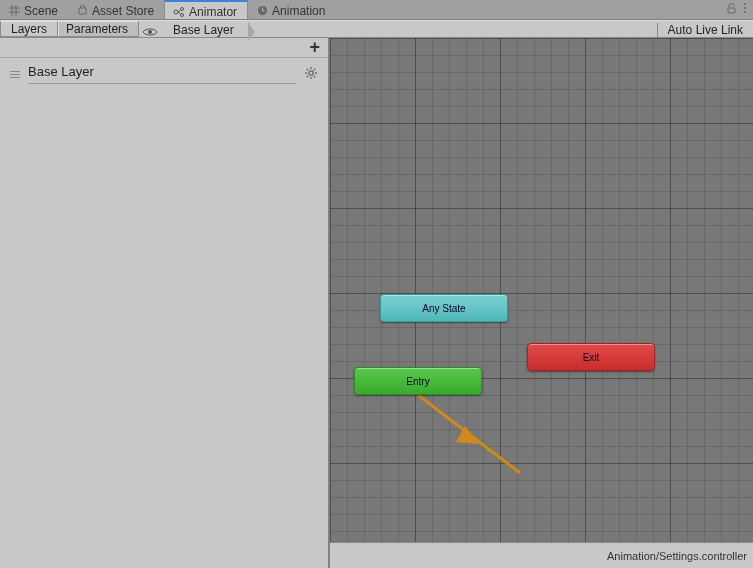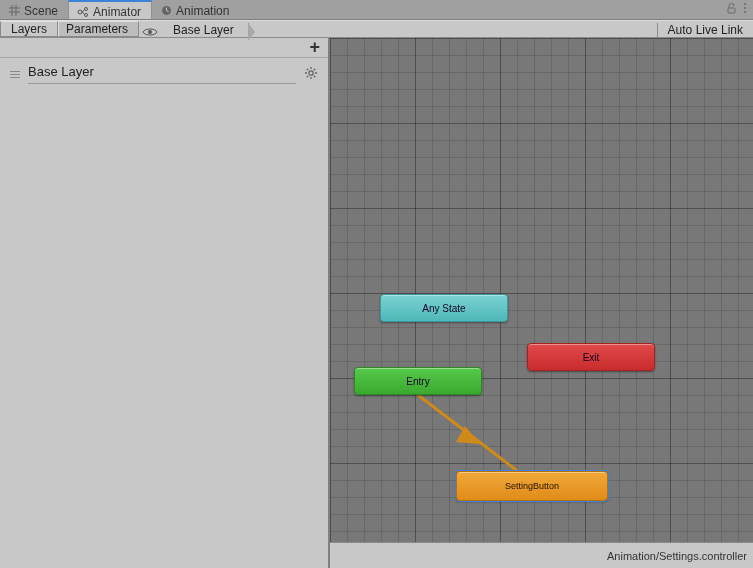--- a/index.html
+++ b/index.html
@@ -60,20 +60,28 @@
 <body>
 
 <div class="window-tabs">
   <div class="wtab">
     <span class="icn">
       <svg width="11" height="11" viewBox="0 0 11 11">
           <path d="M0 3h11M0 7h11M3 0v11M7 0v11" stroke="#666" stroke-width="1"></path>
         </svg>
     </span>
     <span>Scene</span>
+  </div>
+  <div class="wtab">
+    <span class="icn">
+      <svg width="11" height="11" viewBox="0 0 11 11">
+          <path d="M2 3h7v6H2z M3.5 3V2a2 2 0 014 0v1" fill="none" stroke="#666" stroke-width="1"></path>
+        </svg>
+    </span>
+    <span>Asset Store</span>
   </div>
   <div class="wtab active">
     <span class="icn">
       <svg width="12" height="12" viewBox="0 0 12 12">
           <circle cx="3" cy="6" r="2" fill="none" stroke="#555"></circle>
           <circle cx="9" cy="3" r="1.5" fill="none" stroke="#555"></circle>
           <circle cx="9" cy="9" r="1.5" fill="none" stroke="#555"></circle>
           <path d="M5 6L7.5 4M5 6l2.5 2" stroke="#555"></path>
         </svg>
     </span>
@@ -167,21 +175,18 @@
 
     <div class="node any">
       <span>Any State</span>
     </div>
     <div class="node entry">
       <span>Entry</span>
     </div>
     <div class="node exit">
       <span>Exit</span>
     </div>
-    <div class="node state">
-      <span>SettingButton</span>
-    </div>
 
     <div class="footer">
       <span>Animation/Settings.controller</span>
     </div>
   </div>
 </div>
 
 </body></html>

